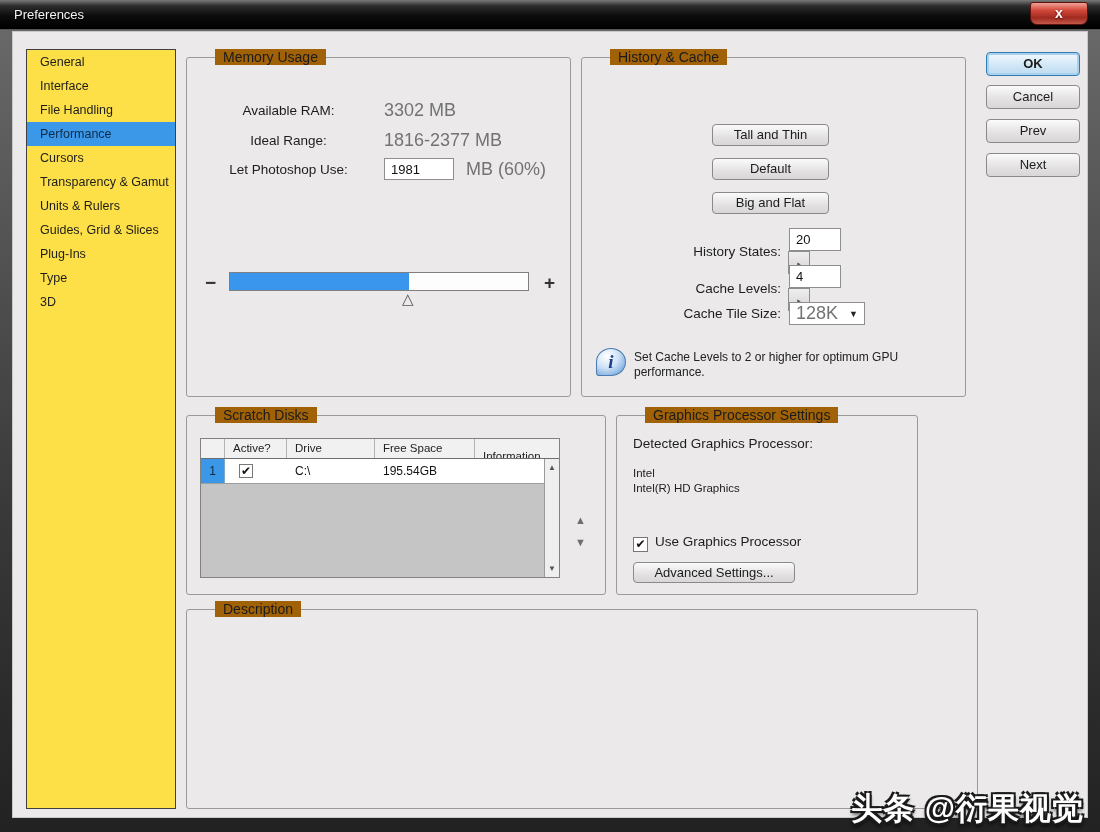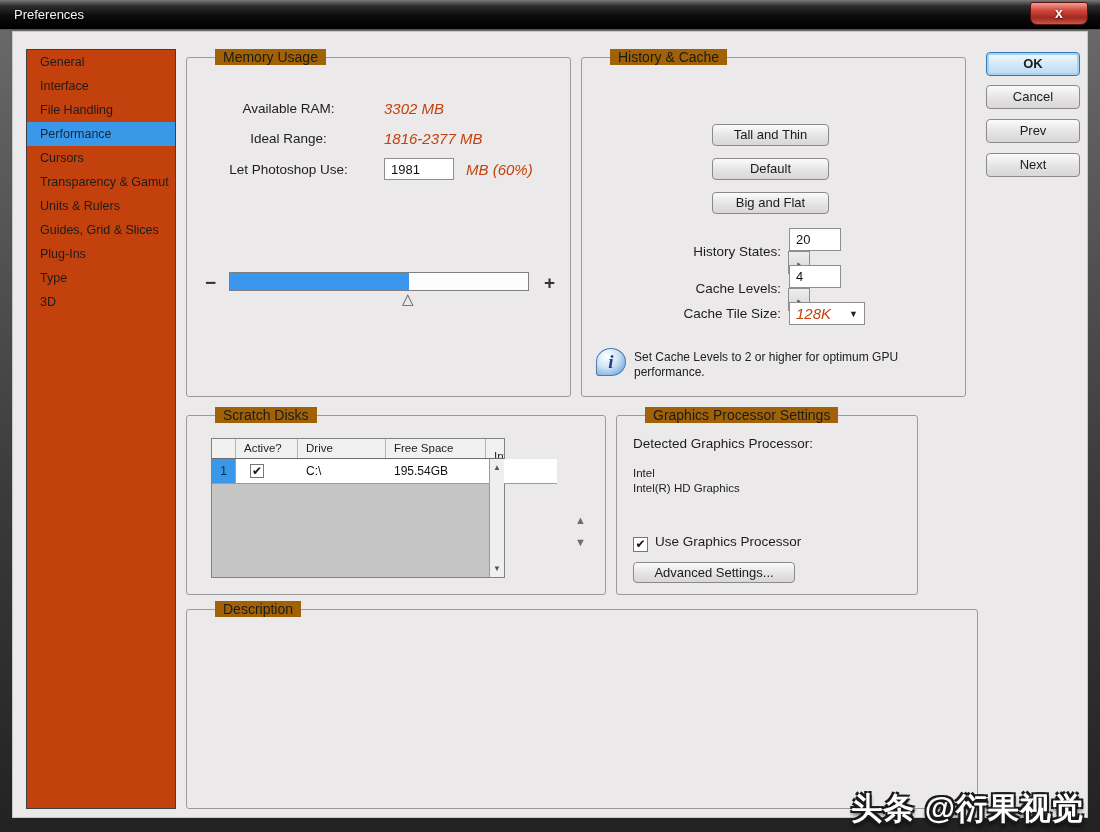--- a/index.html
+++ b/index.html
@@ -24,35 +24,35 @@
     color:#fff; font-weight:bold; font-size:14px; text-align:center; line-height:21px;
     text-shadow:0 1px 2px #500; cursor:pointer;
   }
   .content {
     position:absolute; left:12px; top:31px; width:1076px; height:787px;
     background:#ebe9ea; border:1px solid #c9c7c8;
   }
   
   .sidebar {
     position:absolute; left:13px; top:17px; width:150px; height:760px;
-    background:#c2410c; border:1px solid #3f3f3f;
+    background:#fde047; border:1px solid #3f3f3f;
   }
   .side-item {
     height:24px; line-height:24px; padding-left:13px; font-size:12.5px; color:#1d1d1d;
     cursor:pointer; white-space:nowrap;
   }
   .side-item.selected { background:#3b97e8; color:#0e2b45; }
   
   .fieldset { position:absolute; border:1px solid #9b9a9a; border-radius:3px; }
   .legend {
     position:absolute; top:-9px; left:28px; background:#a16207; padding:0 8px;
     font-size:14px; color:#1b1b1b; white-space:nowrap;
   }
   .lab { font-size:13.5px; color:#1d1d1d; white-space:nowrap; }
-  .val { font-size:15px; color:#c2410c; white-space:nowrap;font-style:italic; }
+  .val { font-size:18px; color:#737373; white-space:nowrap; }
   
   .mem-row { position:absolute; display:flex; align-items:center; }
   .mem-label { width:175px; text-align:center; margin-right:8px; }
   .txt-input {
     width:70px; height:22px; border:1px solid #8e8e8e; background:#fff;
     font-family:"Liberation Sans",sans-serif; font-size:13px; padding:0 6px; color:#111;
   }
   .slider-wrap { position:absolute; left:18px; top:212px; width:350px; height:40px; }
   .slider-minus,.slider-plus {
     position:absolute; top:2px; font-size:19px; font-weight:bold; color:#333; cursor:pointer;
@@ -102,21 +102,21 @@
   .note-text { font-size:12px; color:#222; line-height:15px; padding-top:2px; }
   
   .action-btn { position:absolute; left:973px; width:94px; height:24px; line-height:22px; }
   .btn-ok {
     background:linear-gradient(180deg,#f3fafe,#cfe6f6 60%,#bcdaf0);
     border:1px solid #2f7cb5; box-shadow:inset 0 0 0 2px #a9d0ec;
     font-weight:bold;
   }
   
   .sd-table {
-    position:absolute; left:24px; top:22px; width:294px; height:140px;
+    position:absolute; left:13px; top:22px; width:360px; height:140px;
     background:#c6c5c5; border:1px solid #828282;
   }
   .sd-header { display:flex; height:20px; background:#f2f1f1; border-bottom:1px solid #6e6e6e; }
   .sd-hcell {
     font-size:11.5px; color:#222; padding:3px 0 0 8px; border-right:1px solid #b5b4b4;
     white-space:nowrap; overflow:hidden;
   }
   .sd-row { display:flex; height:25px; background:#fff; border-bottom:1px solid #9e9d9d; }
   .sd-cell { font-size:12px; color:#111; padding:5px 0 0 8px; white-space:nowrap; }
   .c-num { width:24px; } .c-active { width:62px; } .c-drive { width:88px; }

